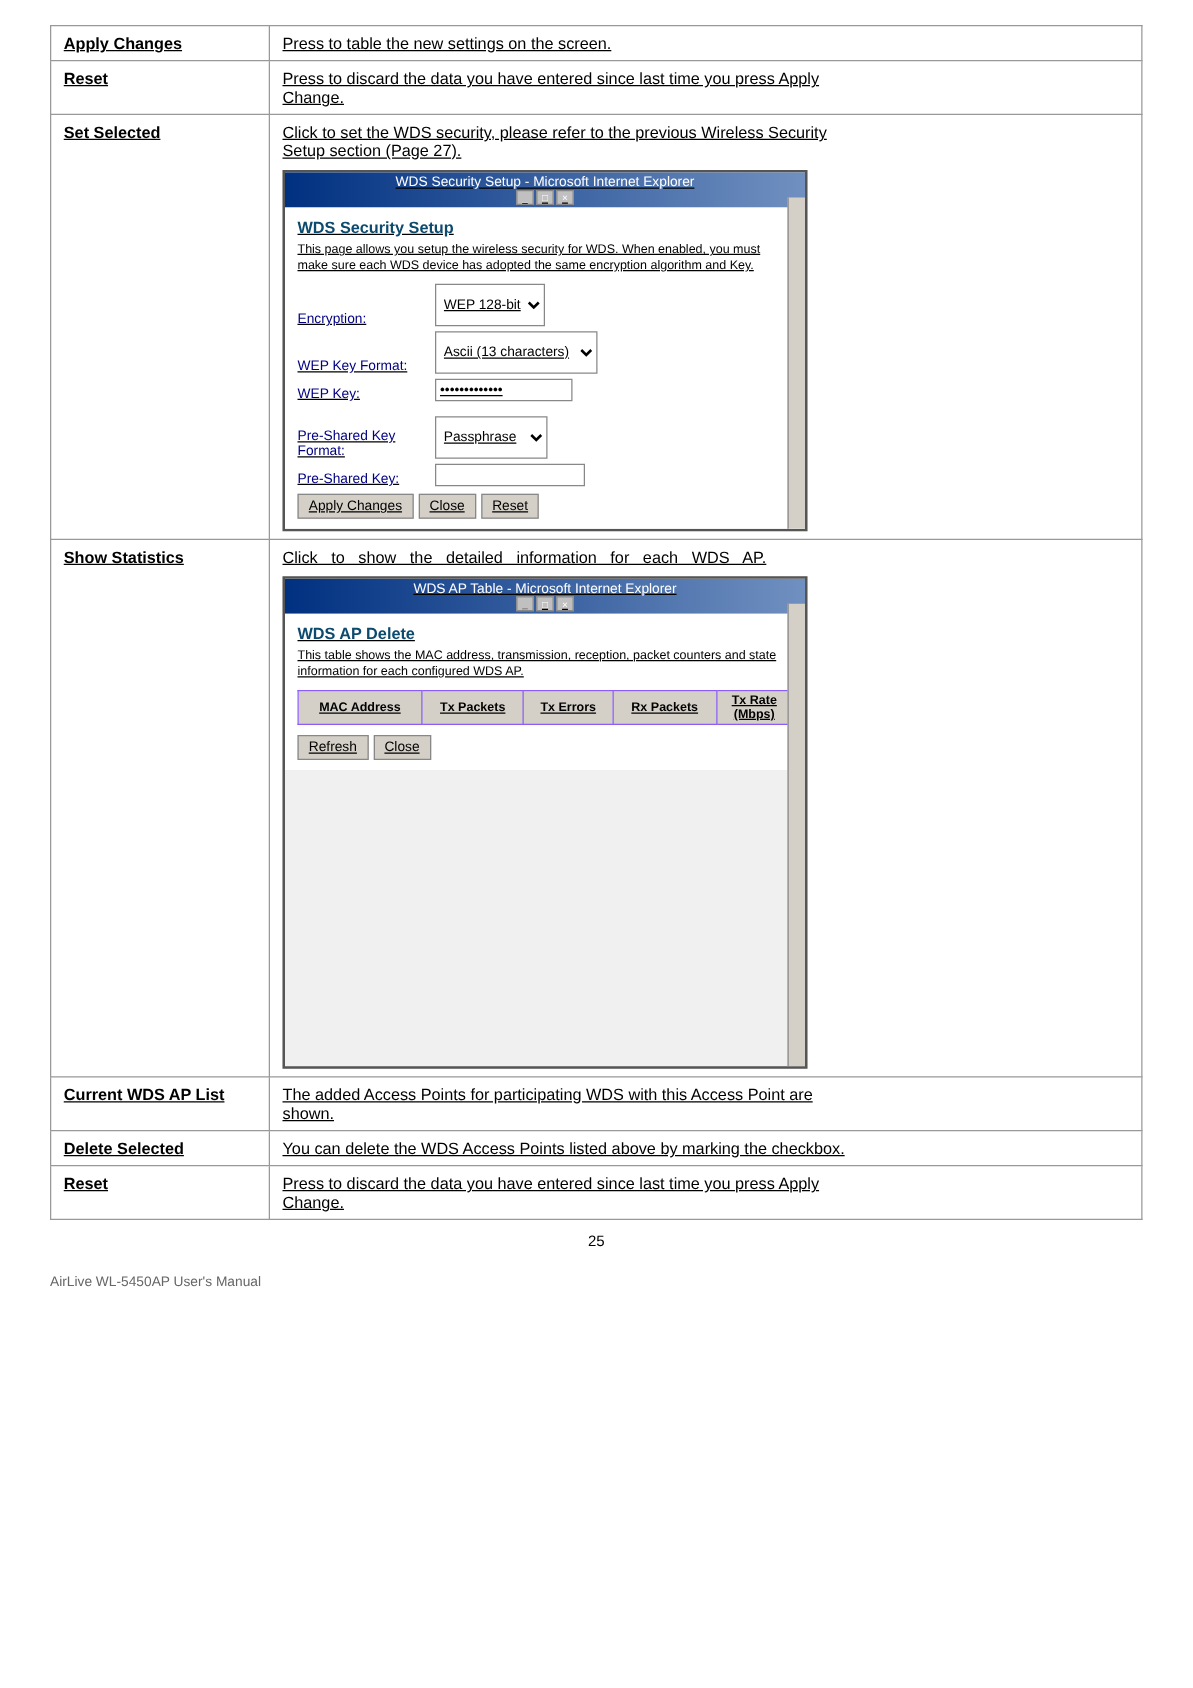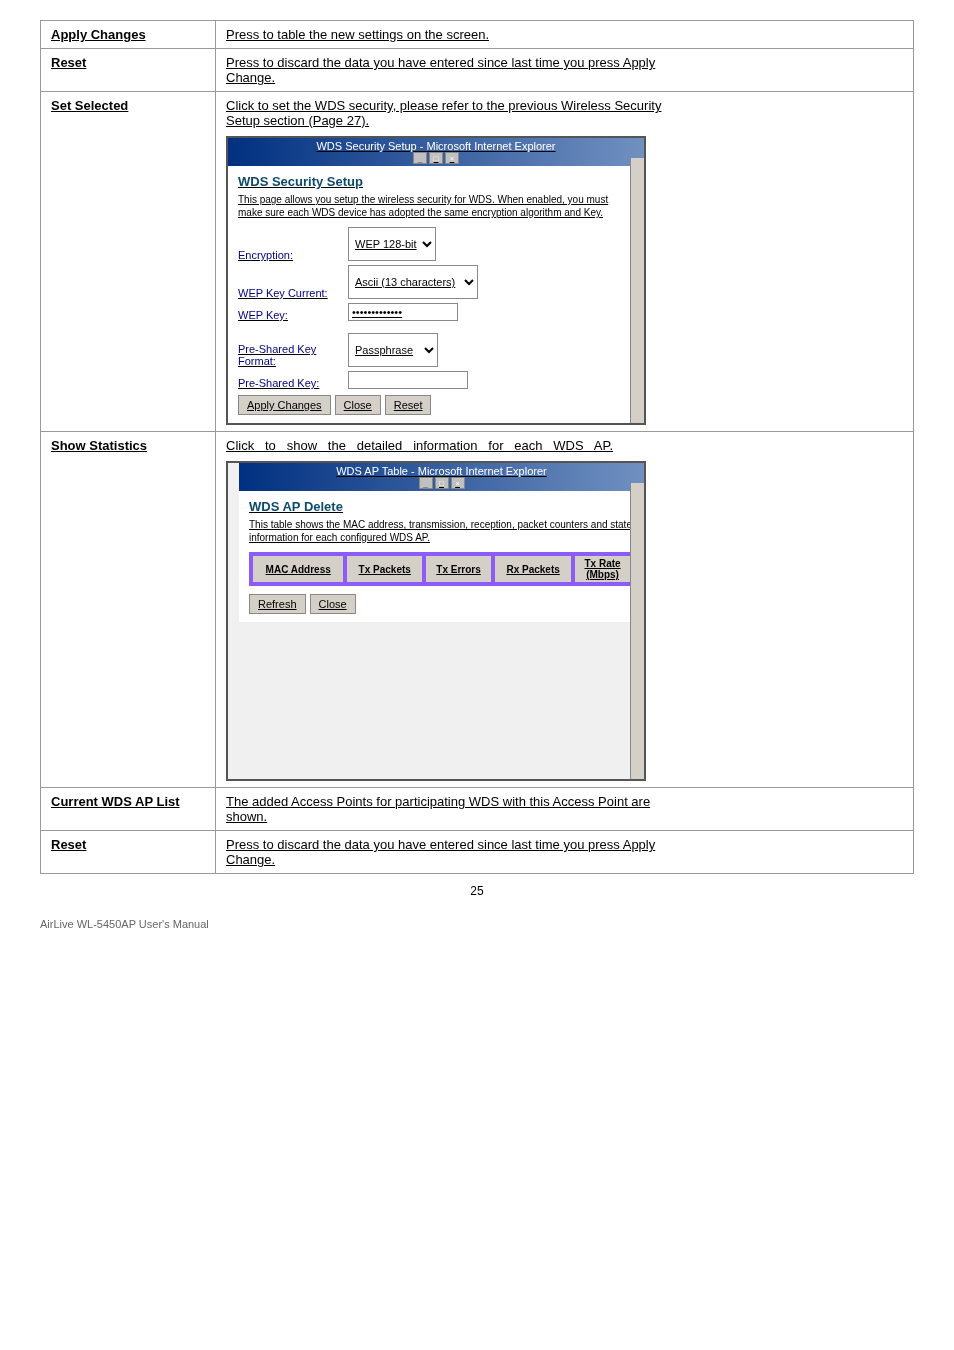--- a/index.html
+++ b/index.html
@@ -119,21 +119,21 @@
       cursor: pointer;
     }
     .wds-ap-table {
       width: 100%;
       border-collapse: collapse;
       margin-top: 6px;
       font-size: 10px;
     }
     .wds-ap-table th {
       background: #d4d0c8;
-      border: 4px solid #8b5cf6;
+      border: 1px solid #8b5cf6;
       padding: 2px 4px;
       text-align: center;
       font-size: 10px;
     }
     .page-footer {
       text-align: left;
       font-size: 11px;
       color: #666;
       margin-top: 20px;
     }
@@ -189,21 +189,21 @@
           <div class="screenshot-title">WDS Security Setup</div>
           <div class="screenshot-desc">This page allows you setup the wireless security for WDS. When enabled, you must make sure each WDS device has adopted the same encryption algorithm and Key.</div>
 
           <div class="form-row">
             <span class="form-label">Encryption:</span>
             <select class="form-select">
               <option>WEP 128-bit</option>
             </select>
           </div>
           <div class="form-row">
-            <span class="form-label">WEP Key Current:</span>
+            <span class="form-label">WEP Key Format:</span>
             <select class="form-select" style="width:130px;">
               <option>Ascii (13 characters)</option>
             </select>
           </div>
           <div class="form-row">
             <span class="form-label">WEP Key:</span>
             <input type="password" class="form-input" value="•••••••••••••" style="width: 110px;">
           </div>
           <div class="form-row">
             <span class="form-label">Pre-Shared Key<br>Format:</span>
@@ -228,21 +228,21 @@
   </tr>
 
   <tr>
     <td>
       <span>Show Statistics</span>
     </td>
     <td>
       Click &nbsp; to &nbsp; show &nbsp; the &nbsp; detailed &nbsp; information &nbsp; for &nbsp; each &nbsp; WDS &nbsp; AP.
       
       
-      <div class="screenshot-box" style="height: 320px; overflow: hidden; padding-left: 11px;">
+      <div class="screenshot-box" style="height: 394px; overflow: hidden;">
         <div class="screenshot-titlebar">
           <span>WDS AP Table - Microsoft Internet Explorer</span>
           <div class="titlebar-controls">
             <div class="titlebar-btn">_</div>
             <div class="titlebar-btn">□</div>
             <div class="titlebar-btn">×</div>
           </div>
         </div>
         <div class="screenshot-content">
           <div class="screenshot-title">WDS AP Delete</div>
@@ -274,20 +274,28 @@
 
   <tr>
     <td>
       <span>Current WDS AP List</span>
     </td>
     <td>
       The added Access Points for participating WDS with this Access Point are<br>shown.
     </td>
   </tr>
 
+  <tr>
+    <td>
+      <span>Delete Selected</span>
+    </td>
+    <td>
+      <span>You can delete the WDS Access Points listed above by marking the checkbox.</span>
+    </td>
+  </tr>
 
 
   <tr>
     <td>
       <span>Reset</span>
     </td>
     <td>
       Press to discard the data you have entered since last time you press Apply<br>Change.
     </td>
   </tr>

